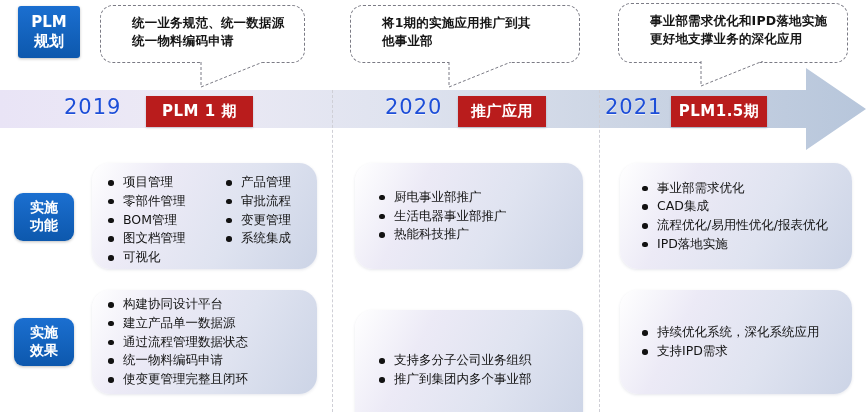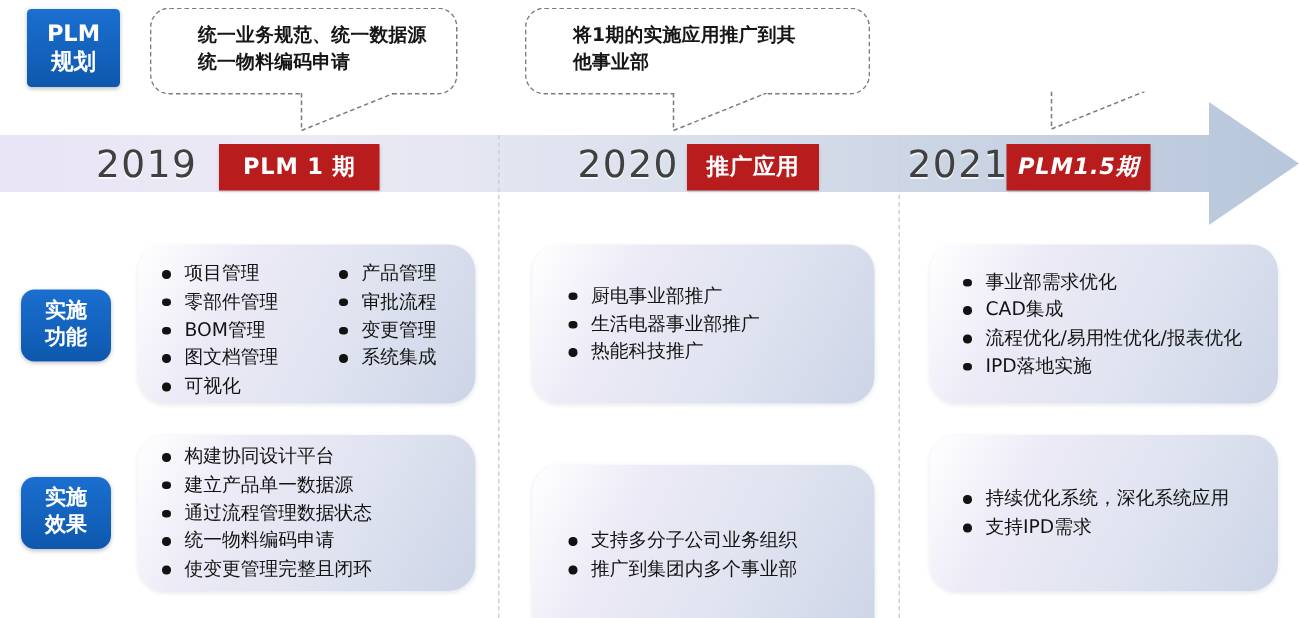--- a/index.html
+++ b/index.html
@@ -23,23 +23,23 @@
   
   .arrow-wrap{
     position:absolute;left:0;top:68px;width:866px;height:82px;
     pointer-events:none;
   }
   .arrow-svg{display:block;}
 
   
   .year{
     position:absolute;
-    font-size:25px;
+    font-size:21px;
     font-weight:400;
-    color:#404040;
+    color:#1d4ed8;
     letter-spacing:1px;
     line-height:1;
     text-shadow:0 1px 0 rgba(255,255,255,.75);
   }
   #year-2019{left:64px;top:97px;}
   #year-2020{left:385px;top:97px;}
   #year-2021{left:605px;top:97px;}
 
   
   .phase-chip{
@@ -48,21 +48,21 @@
     color:#ffffff;
     font-size:15px;
     font-weight:700;
     display:flex;align-items:center;justify-content:center;
     height:31px;
     letter-spacing:.5px;
     box-shadow:0 1px 2px rgba(0,0,0,.18);
   }
   #chip-1{left:146px;top:96px;width:107px;}
   #chip-2{left:458px;top:96px;width:88px;}
-  #chip-3{left:671px;top:96px;width:96px;font-style:italic;}
+  #chip-3{left:671px;top:96px;width:96px;}
 
   
   .plm-badge{
     position:absolute;left:18px;top:6px;width:62px;height:52px;
     background:linear-gradient(180deg,#1b6fd0 0%,#0d58ad 100%);
     border-radius:3px;
     color:#ffffff;
     display:flex;flex-direction:column;align-items:center;justify-content:center;
     font-size:15px;font-weight:700;line-height:1.25;
     box-shadow:0 1px 3px rgba(0,0,0,.25);
@@ -192,20 +192,24 @@
 
   <div class="callout" id="callout-2">
     <span class="ln">将1期的实施应用推广到其</span>
     <span class="ln">他事业部</span>
   </div>
   <svg class="tail" id="tail-2" width="70" height="28" viewBox="0 0 70 28" xmlns="http://www.w3.org/2000/svg">
     <path d="M1,1 L1,26 L63,1" fill="#ffffff" stroke="#7b7b85" stroke-width="1" stroke-dasharray="3 2"></path>
     <path d="M0,0 L66,0" stroke="#ffffff" stroke-width="2"></path>
   </svg>
 
+  <div class="callout" id="callout-3">
+    <span class="ln">事业部需求优化和IPD落地实施</span>
+    <span class="ln">更好地支撑业务的深化应用</span>
+  </div>
   <svg class="tail" id="tail-3" width="70" height="28" viewBox="0 0 70 28" xmlns="http://www.w3.org/2000/svg">
     <path d="M1,1 L1,26 L63,1" fill="#ffffff" stroke="#7b7b85" stroke-width="1" stroke-dasharray="3 2"></path>
     <path d="M0,0 L66,0" stroke="#ffffff" stroke-width="2"></path>
   </svg>
 
   <div class="year" id="year-2019">2019</div>
   <div class="phase-chip" id="chip-1">PLM 1 期</div>
 
   <div class="year" id="year-2020">2020</div>
   <div class="phase-chip" id="chip-2">推广应用</div>

